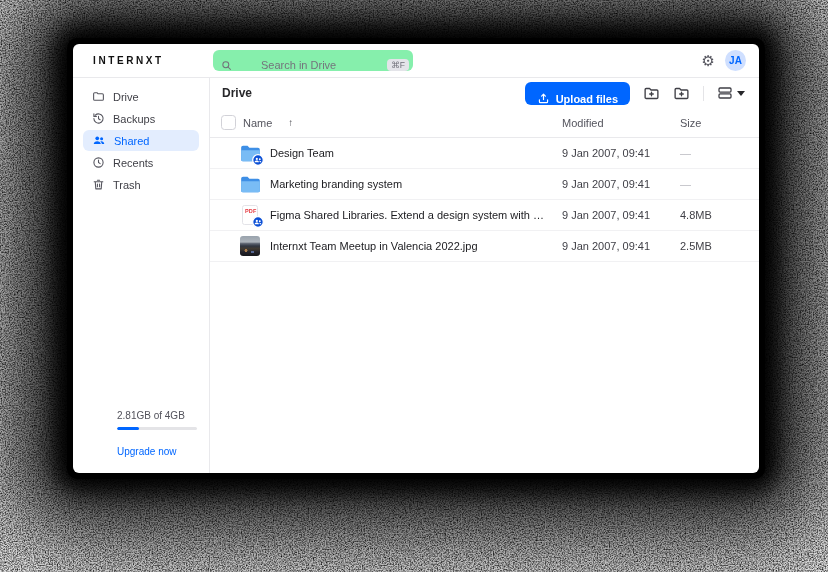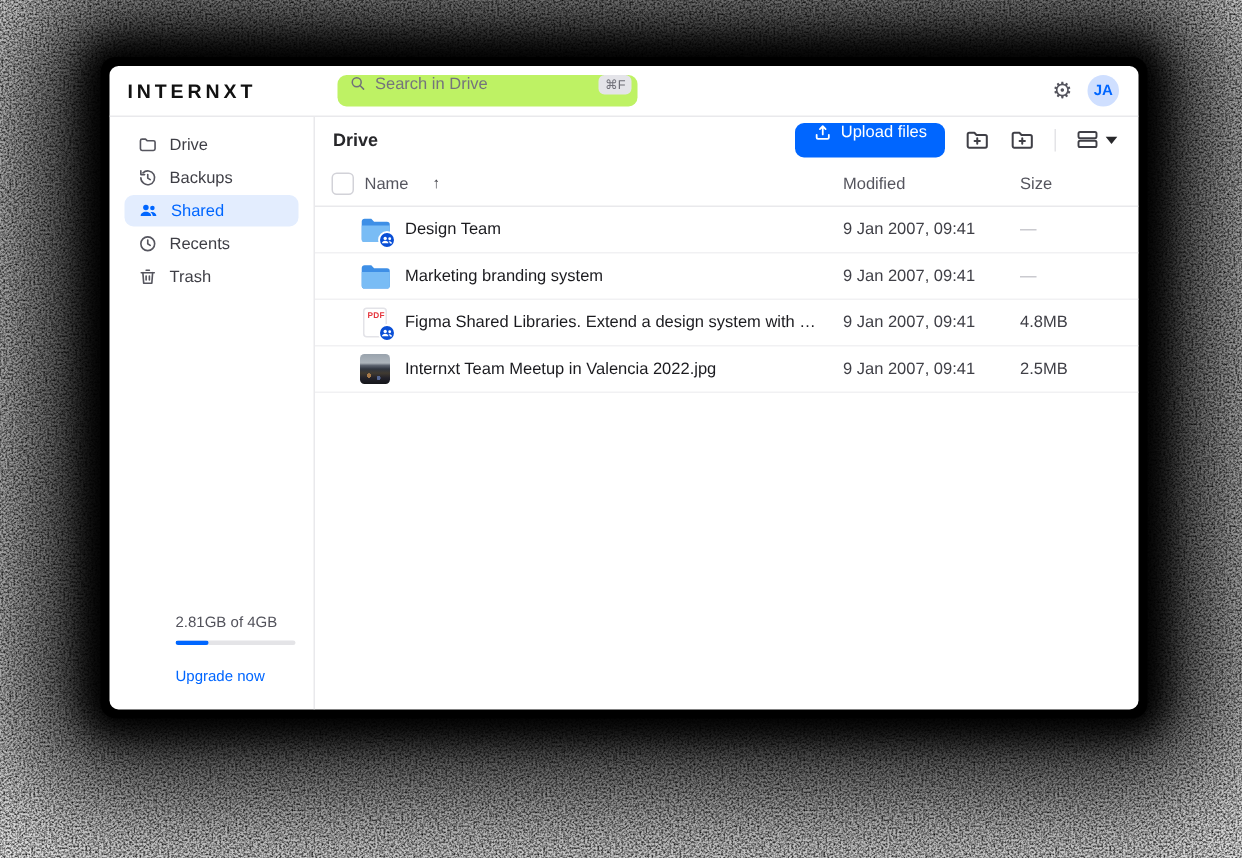--- a/index.html
+++ b/index.html
@@ -5,24 +5,24 @@
   html,body{margin:0;padding:0;background:#fff;}
   body{font-family:"Liberation Sans","DejaVu Sans",sans-serif;-webkit-font-smoothing:antialiased;}
   .stage{position:relative;width:828px;height:572px;overflow:hidden;background:#fff;}
   .noise-svg{position:absolute;inset:0;display:block;}
   .halo{position:absolute;left:67px;top:38px;width:698px;height:441px;background:#000;border-radius:10px;
         box-shadow:0 0 22px 12px #000, 0 0 70px 36px rgba(0,0,0,.8), 0 0 150px 78px rgba(0,0,0,.45);}
   .window{position:absolute;left:73px;top:44px;width:686px;height:429px;background:#fff;border-radius:6px;
           overflow:hidden;display:flex;flex-direction:column;}
   
   .topbar{height:33px;flex:0 0 33px;display:flex;align-items:center;border-bottom:1px solid #e9e9ec;}
-  .logo{width:138px;flex:0 0 138px;box-sizing:border-box;font-size:13px;font-weight:700;
-        letter-spacing:2.6px;color:#111;margin-left:12px;}
-  .search{margin-left:2px;width:200px;height:21px;background:#bef264;border-radius:6px;display:flex;
-          align-items:flex-start;padding:0 4px 0 8px;box-sizing:border-box;cursor:text;}
+  .logo{width:138px;flex:0 0 138px;padding-left:20px;box-sizing:border-box;font-size:10px;font-weight:700;
+        letter-spacing:2.6px;color:#111;}
+  .search{margin-left:2px;width:200px;height:21px;background:#86efac;border-radius:6px;display:flex;
+          align-items:flex-end;padding:0 4px 0 8px;box-sizing:border-box;cursor:text;gap:23px;}
   .search .mag{color:#71717a;display:flex;margin-right:6px;}
   .search .ph{font-size:11px;color:#74747c;flex:1;}
   .kbd{background:#e4e4e9;border-radius:4px;font-size:8.5px;color:#6f6f78;padding:2px 4px;line-height:1;}
   .top-actions{margin-left:auto;display:flex;align-items:center;gap:10px;padding-right:13px;}
   .gear{font-size:15px;line-height:1;color:#55555e;cursor:pointer;}
   .avatar{width:21px;height:21px;border-radius:50%;background:#cfdfff;color:#0066ff;font-size:10px;
           font-weight:700;display:flex;align-items:center;justify-content:center;cursor:pointer;}
   
   .content{flex:1;display:flex;min-height:0;}
   .sidebar{width:137px;flex:0 0 137px;border-right:1px solid #e9e9ec;display:flex;flex-direction:column;
@@ -35,22 +35,22 @@
   .storage{margin-top:auto;padding:0 2px;margin-left:32px;}
   .usage{font-size:10px;color:#52525b;}
   .bar{height:3px;border-radius:2px;background:#e4e4e7;margin:6px 0 11px;overflow:hidden;}
   .bar-fill{height:100%;background:#0066ff;border-radius:2px;}
   .upgrade{font-size:10px;color:#0066ff;cursor:pointer;text-decoration:none;}
   
   .main{flex:1;display:flex;flex-direction:column;min-width:0;}
   .main-header{height:30px;flex:0 0 30px;display:flex;align-items:center;padding:0 14px 0 12px;}
   .page-title{font-size:12px;font-weight:600;color:#27272a;}
   .actions{margin-left:auto;display:flex;align-items:center;gap:13px;}
-  .upload-btn{display:flex;align-items:flex-start;gap:6px;height:23px;padding:0 12px;background:#0066ff;
-              color:#fff;border:none;border-radius:6px;font-size:11px;font-weight:400;cursor:pointer;
+  .upload-btn{display:flex;align-items:flex-end;gap:6px;height:23px;padding:0 12px;background:#0066ff;
+              color:#fff;border:none;border-radius:6px;font-size:11px;font-weight:700;cursor:pointer;
               font-family:inherit;}
   .icon-btn{background:none;border:none;padding:0;display:flex;align-items:center;color:#3f3f46;cursor:pointer;}
   .vdiv{width:1px;height:15px;background:#e4e4e7;}
   .view-toggle{gap:4px;}
   
   .table-header{height:29px;flex:0 0 29px;display:flex;align-items:center;padding-left:11px;
                 border-bottom:1px solid #e9e9ec;font-size:11px;color:#55555e;}
   .checkbox{width:13px;height:13px;border:1px solid #d2d2d8;border-radius:3.5px;background:#fff;
             margin-right:7px;flex:0 0 13px;cursor:pointer;}
   .th-name{flex:1;display:flex;align-items:center;gap:16px;}

